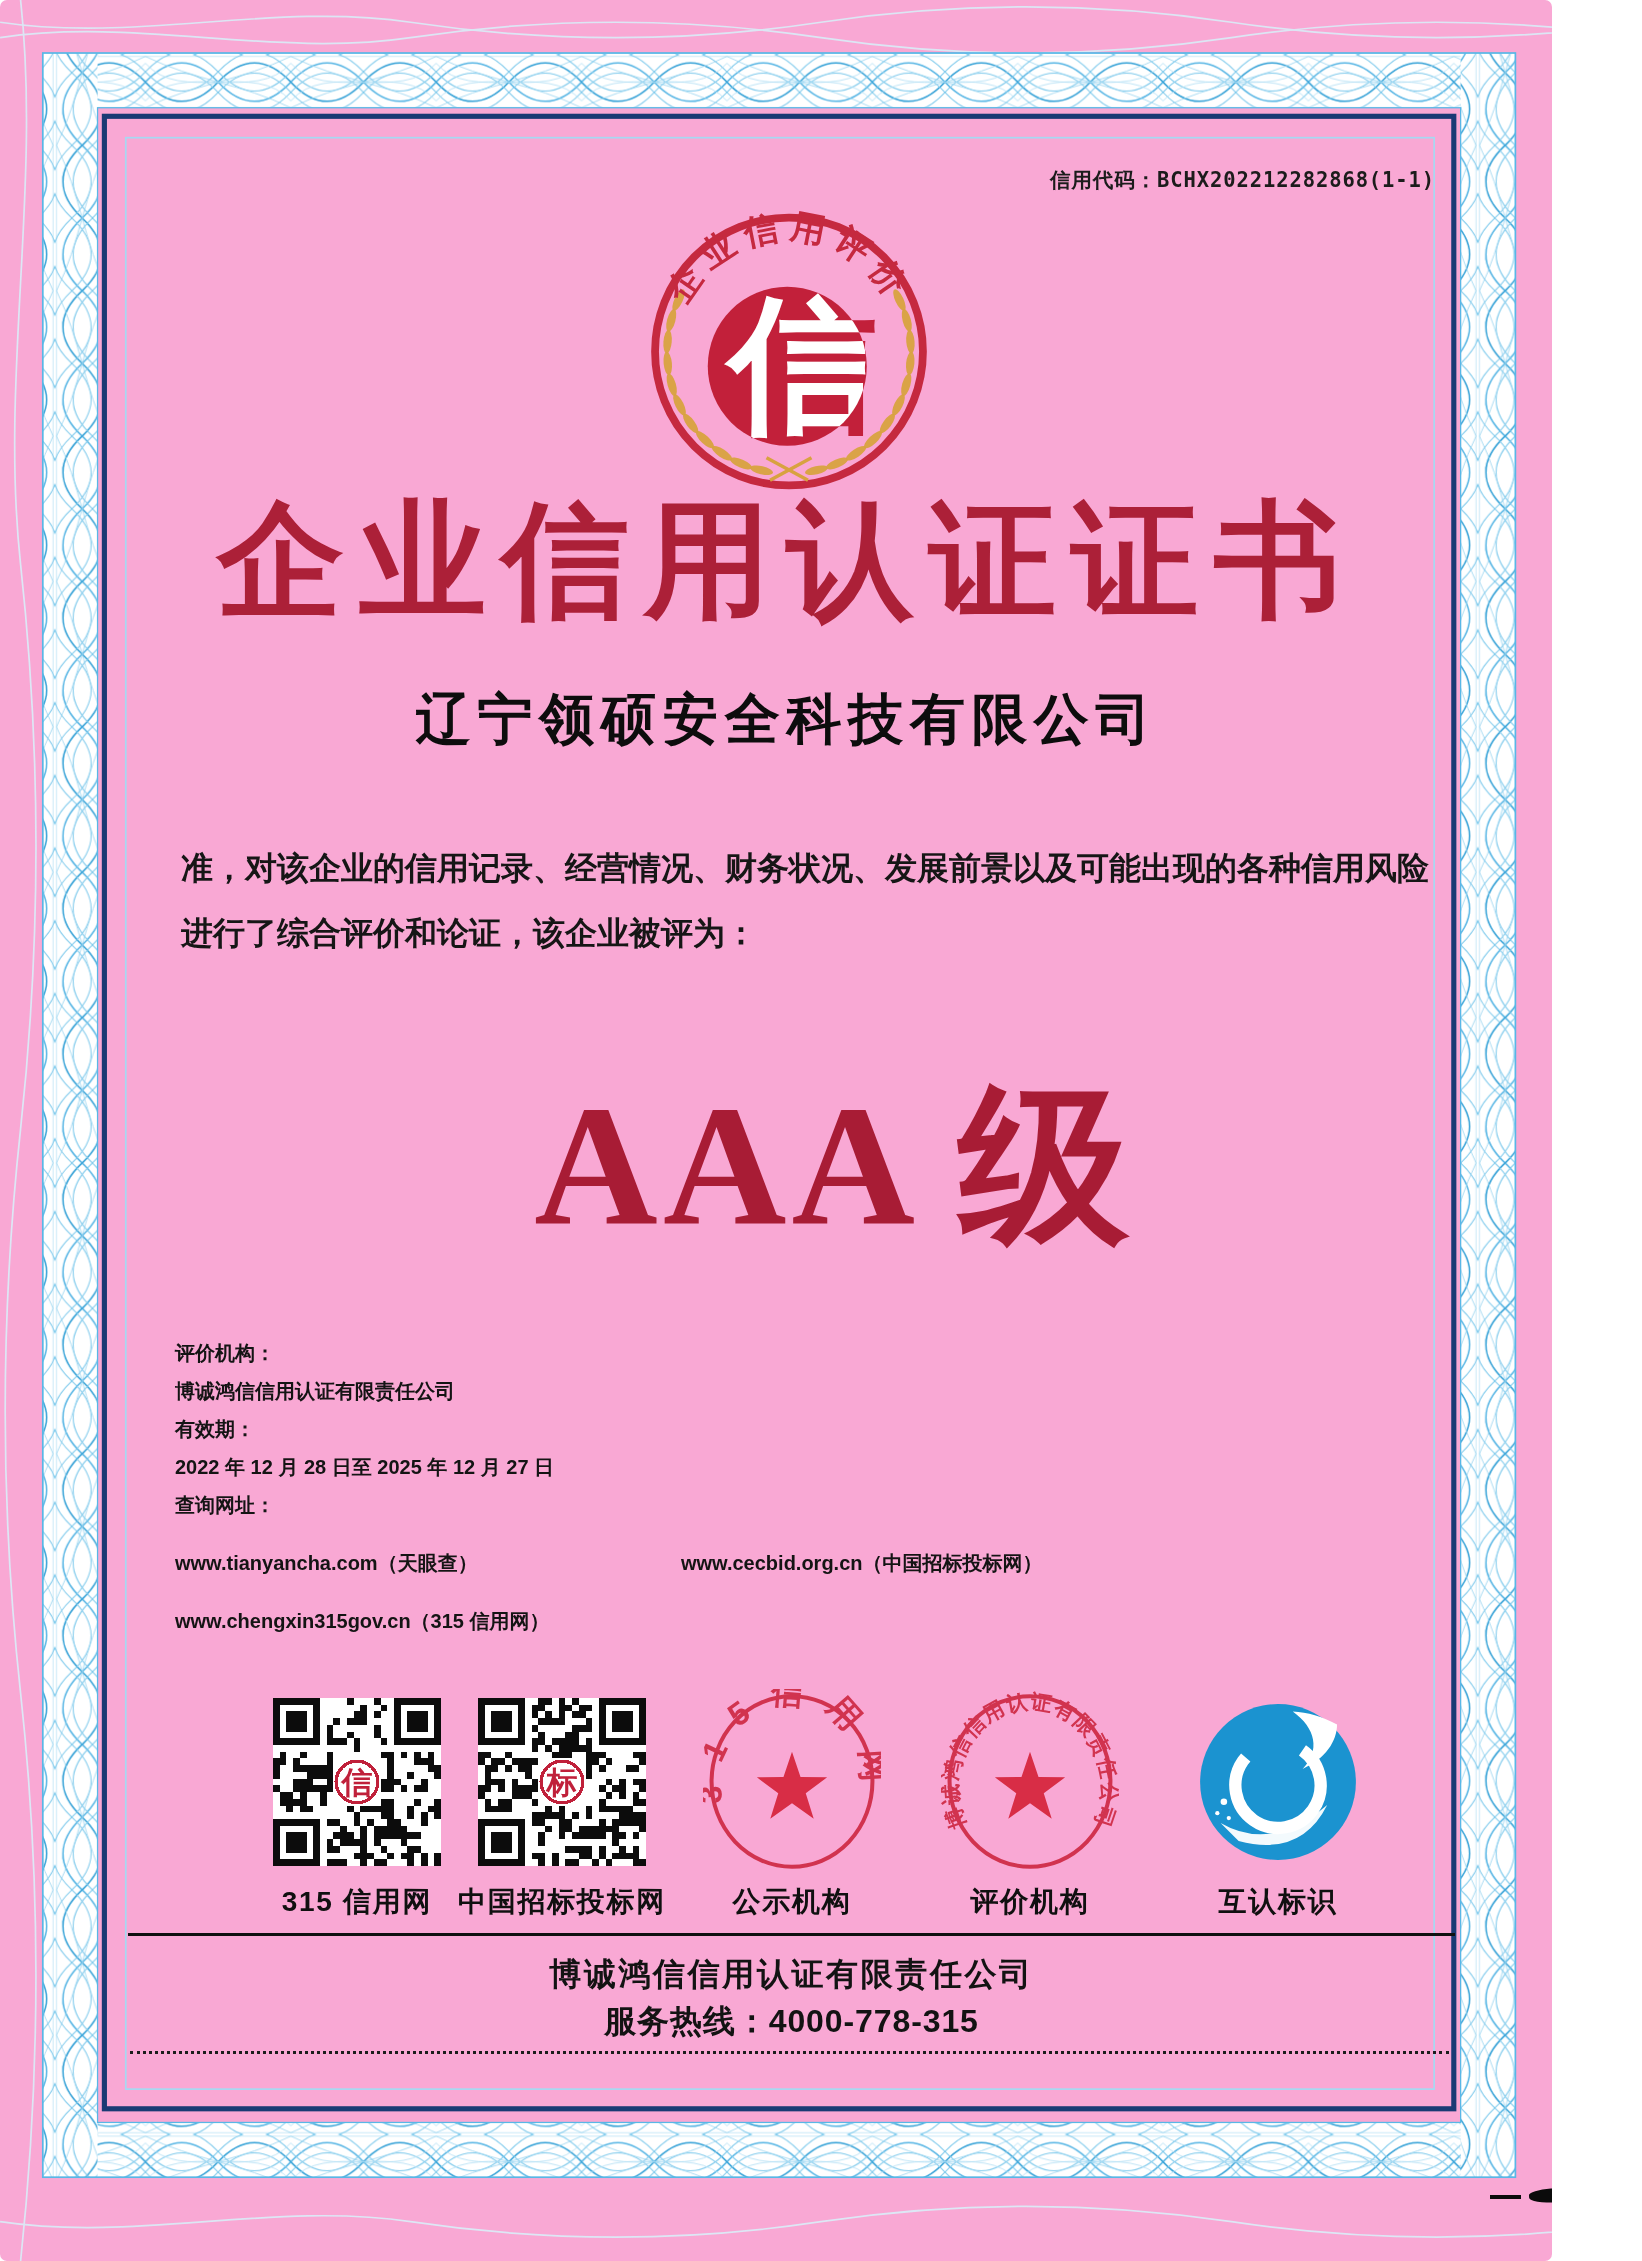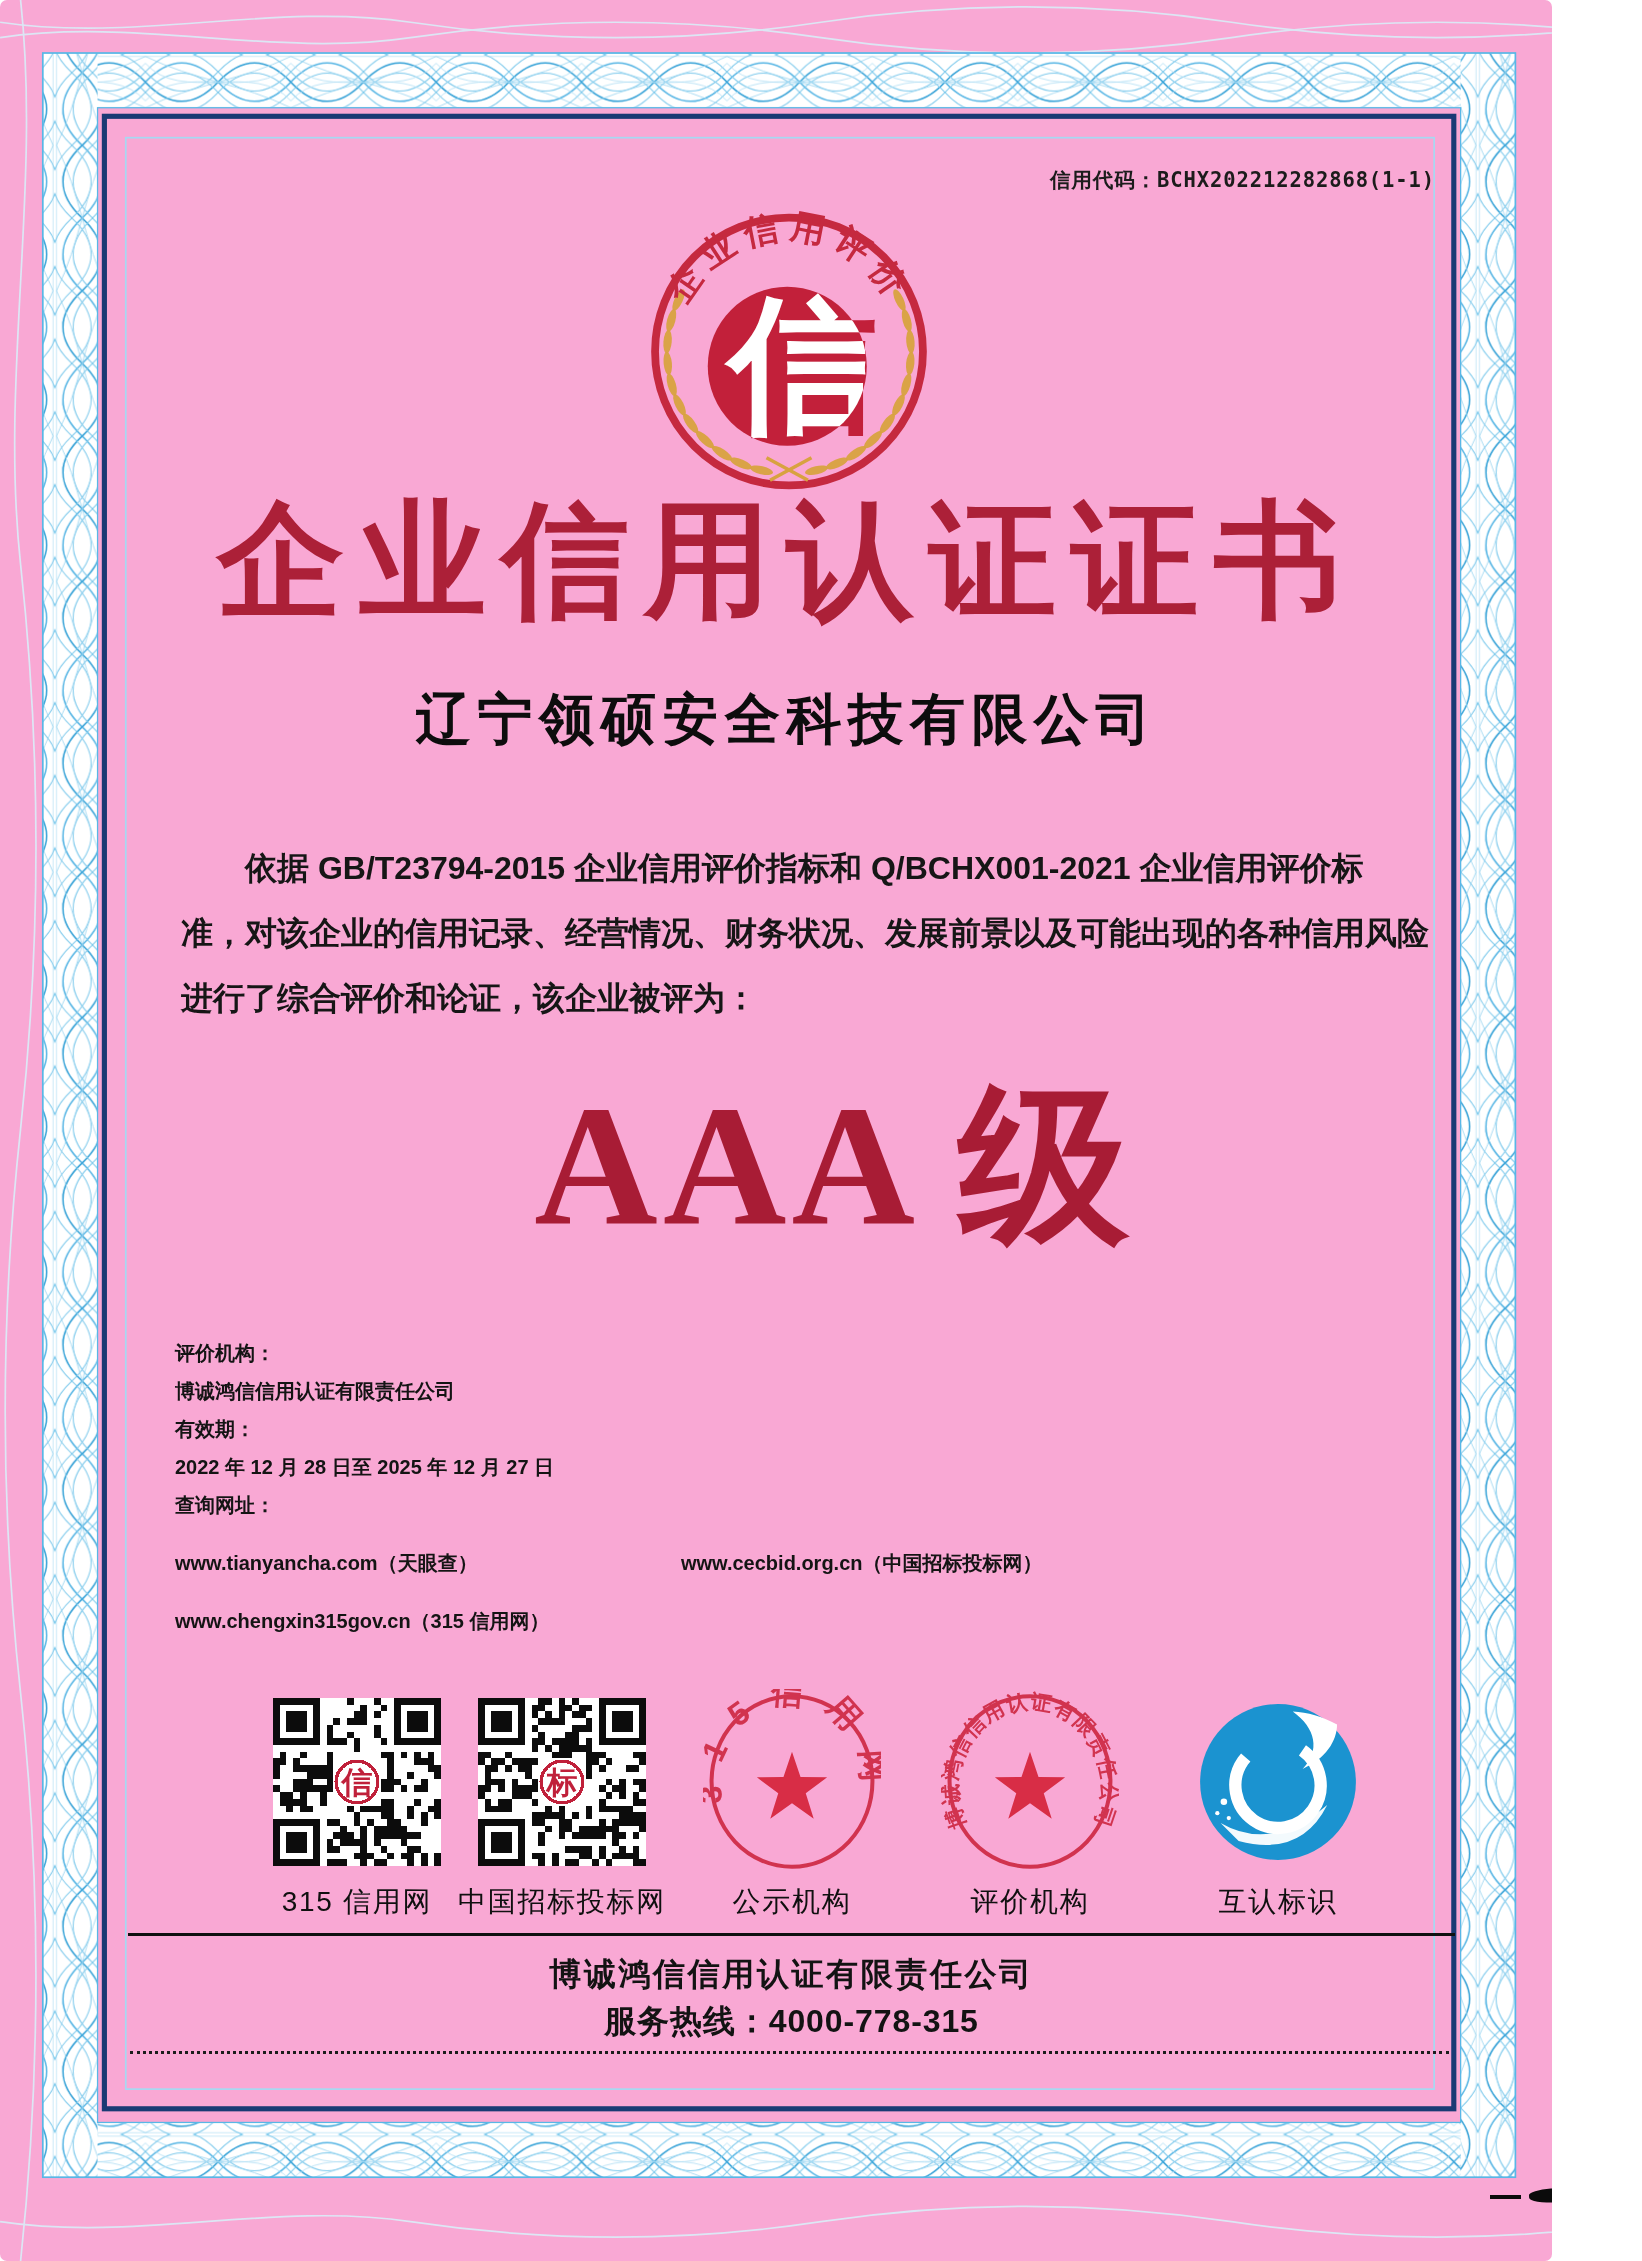--- a/index.html
+++ b/index.html
@@ -25,21 +25,21 @@
     font-weight:700;color:#a81c35;letter-spacing:5.1px;padding-left:48px;}
 
   .info{left:175px;top:1334px;font-size:20px;line-height:38px;color:#141414;}
   .info .lbl{font-weight:800;}
   .info .val{font-weight:600;}
   .urlrow{display:flex;font-weight:600;margin-top:20px;}
   .urlrow .c1{width:506px;}
 
   .badge{top:1689px;width:214px;text-align:center;}
   .bgfx{height:185px;display:flex;align-items:center;justify-content:center;}
-  .blabel{margin-top:8.6px;font-size:28px;font-weight:400;color:#101010;letter-spacing:1.7px;}
+  .blabel{margin-top:8.6px;font-size:28px;font-weight:700;color:#101010;letter-spacing:1.7px;}
   .qr{width:168px;height:168px;background:#fff;}
   .stampsvg{width:178px;height:185px;opacity:.93;}
   .logosvg{width:164px;height:164px;}
 
   .footer-line{left:128px;top:1933px;width:1327px;height:3.4px;background:#101010;}
   .footer-company{left:128px;top:1953px;width:1327px;text-align:center;font-size:32px;font-weight:600;color:#131313;letter-spacing:2.6px;}
   .footer-hotline{left:128px;top:2000px;width:1327px;text-align:center;font-size:32px;font-weight:600;color:#131313;letter-spacing:0.9px;}
   .dotted{left:130px;top:2051px;width:1319px;border-top:3.4px dotted #1c1c1c;}
 
   .mark{position:absolute;background:#0b0b0b;}
@@ -141,21 +141,20 @@
       <circle cx="168" cy="190" r="92" fill="#c2203a"></circle>
       <text x="186" y="248" font-size="172" font-weight="900" text-anchor="middle" fill="#c2203a" font-family="Liberation Serif, serif">信</text>
       <text x="186" y="248" font-size="172" font-weight="900" text-anchor="middle" fill="#ffffff" clip-path="url(#discClip)" font-family="Liberation Serif, serif">信</text>
     </svg>
   </div>
 
   <div class="abs cert-title serif">企业信用认证证书</div>
   <div class="abs company">辽宁领硕安全科技有限公司</div>
 
   <div class="abs body-text">
-    <div class="ln1">依据 GB/T23794-2015 企业信用评价指标和 Q/BCHX001-2021 企业信用评价标</div>
     <div>准，对该企业的信用记录、经营情况、财务状况、发展前景以及可能出现的各种信用风险</div>
     <div>进行了综合评价和论证，该企业被评为：</div>
   </div>
 
   <div class="abs rating serif">AAA 级</div>
 
   <div class="abs info">
     <div class="lbl">评价机构：</div>
     <div class="val">博诚鸿信信用认证有限责任公司</div>
     <div class="lbl">有效期：</div>

